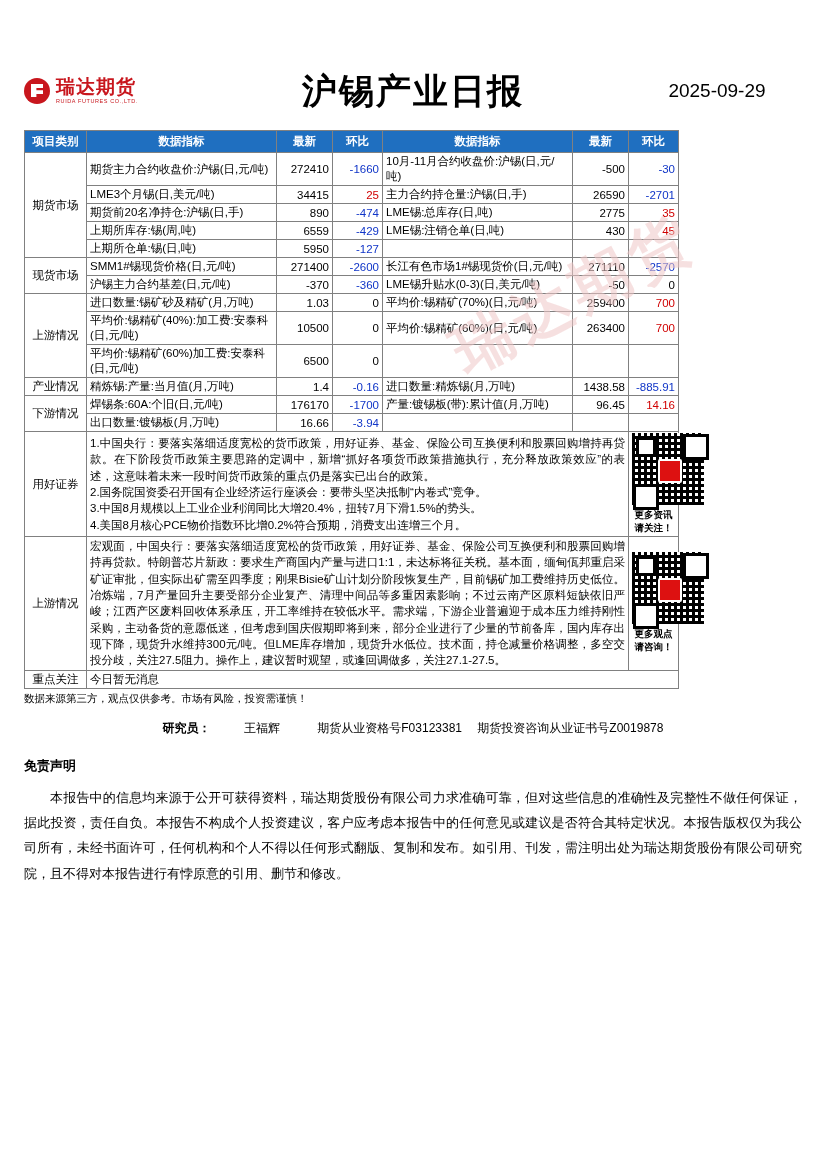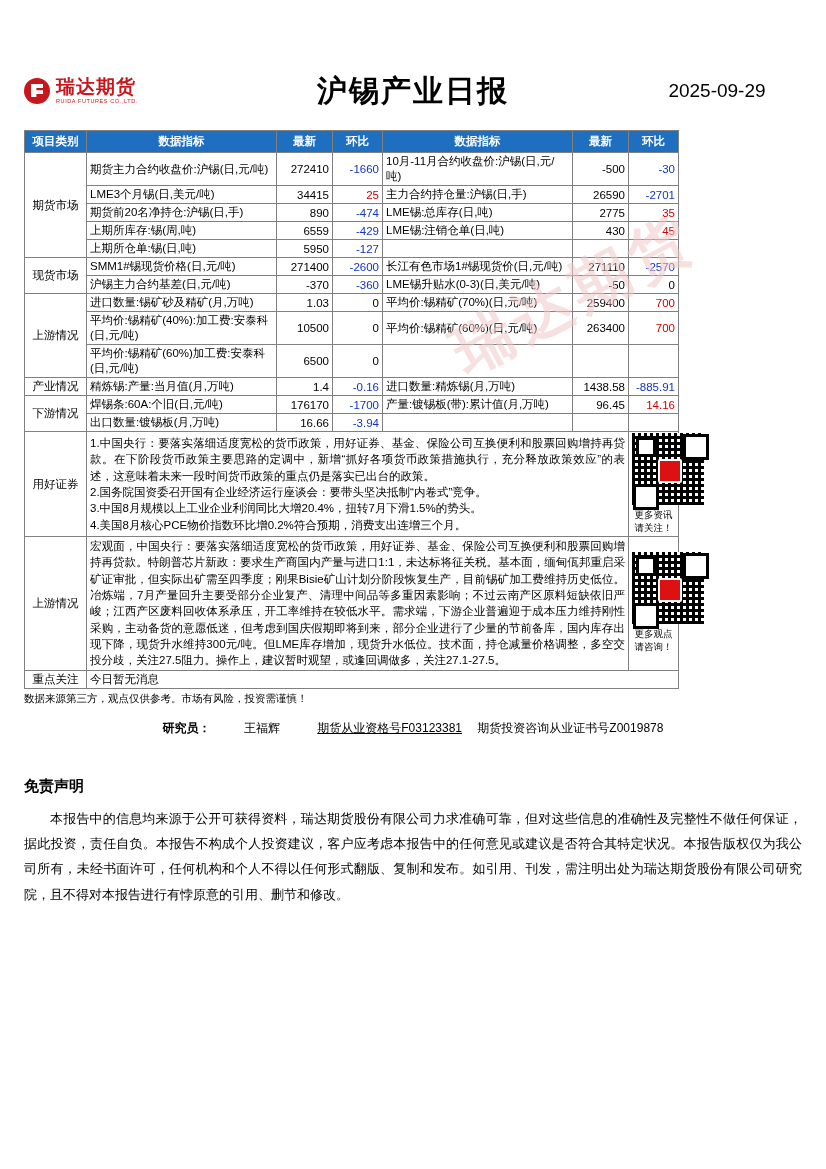--- a/index.html
+++ b/index.html
@@ -23,21 +23,21 @@
   .logo-mark::after{
     content:""; position:absolute; left:7px; top:6px;
     width:12px; height:13px;
     background:#fff;
     clip-path:polygon(0 0,100% 0,100% 30%,45% 30%,45% 48%,100% 48%,100% 78%,45% 78%,45% 100%,0 100%);
   }
   .logo-text { margin-left:6px; line-height:1.05; }
   .logo-cn { font-size:19px; font-weight:bold; color:#c8161d; letter-spacing:1px; }
   .logo-en { font-size:5.5px; color:#c8161d; letter-spacing:0.6px; margin-top:2px; }
   .title {
-    flex:1; text-align:center; font-size:30px; font-weight:bold; letter-spacing:2px;
+    flex:1; text-align:center; font-size:35px; font-weight:bold; letter-spacing:2px;
   }
   .date { width:170px; text-align:center; font-size:19px; }
 
   
   table.main { border-collapse:collapse; width:632px; table-layout:fixed; margin-top:8px; }
   table.main td, table.main th { border:1px solid #808080; font-size:11.5px; padding:1px 3px; vertical-align:middle; }
   thead th {
     background:#1F6FC0; color:#fff; font-weight:bold; height:19px; font-size:12px;
   }
   .c-cat   { width:62px;  text-align:center; }
@@ -67,32 +67,32 @@
   }
   .qr::before{
     content:""; position:absolute; left:26px; top:26px; width:20px; height:20px;
     background:#d11; border:2px solid #fff; border-radius:2px;
   }
   .qr::after{
     content:""; position:absolute; left:4px; top:4px; width:14px; height:14px;
     border:3px solid #000; background:#fff;
     box-shadow:50px 0 0 0 #fff, 50px 0 0 3px #000, 0 50px 0 0 #fff, 0 50px 0 3px #000;
   }
-  .qr-note { font-size:9.5px; font-weight:normal; margin-top:4px; color:#000; }
+  .qr-note { font-size:9.5px; font-weight:bold; margin-top:4px; color:#000; }
 
   .focus-cell { padding:4px 6px; font-size:11.6px; }
 
   
   .src { font-size:10.5px; margin-top:3px; }
   .analyst { margin-top:14px; text-align:center; font-size:12px; }
   .analyst b { margin-right:30px; }
   .analyst span.n { margin-right:34px; }
-  .analyst span.q { margin-right:12px;text-decoration:underline; }
-
-  .disc-title { margin-top:40px; font-size:15px; font-weight:bold; }
+  .analyst span.q { margin-right:12px; }
+
+  .disc-title { margin-top:20px; font-size:13px; font-weight:bold; }
   .disc-body { margin-top:10px; font-size:13px; line-height:1.95; text-align:justify; text-indent:2em; }
 
   
   .wm {
     position:absolute; right:120px; top:255px;
     font-size:60px; color:#f0c8c8; opacity:.55;
     transform:rotate(-28deg); font-weight:bold; letter-spacing:6px;
     pointer-events:none; white-space:nowrap;
   }
 </style>

